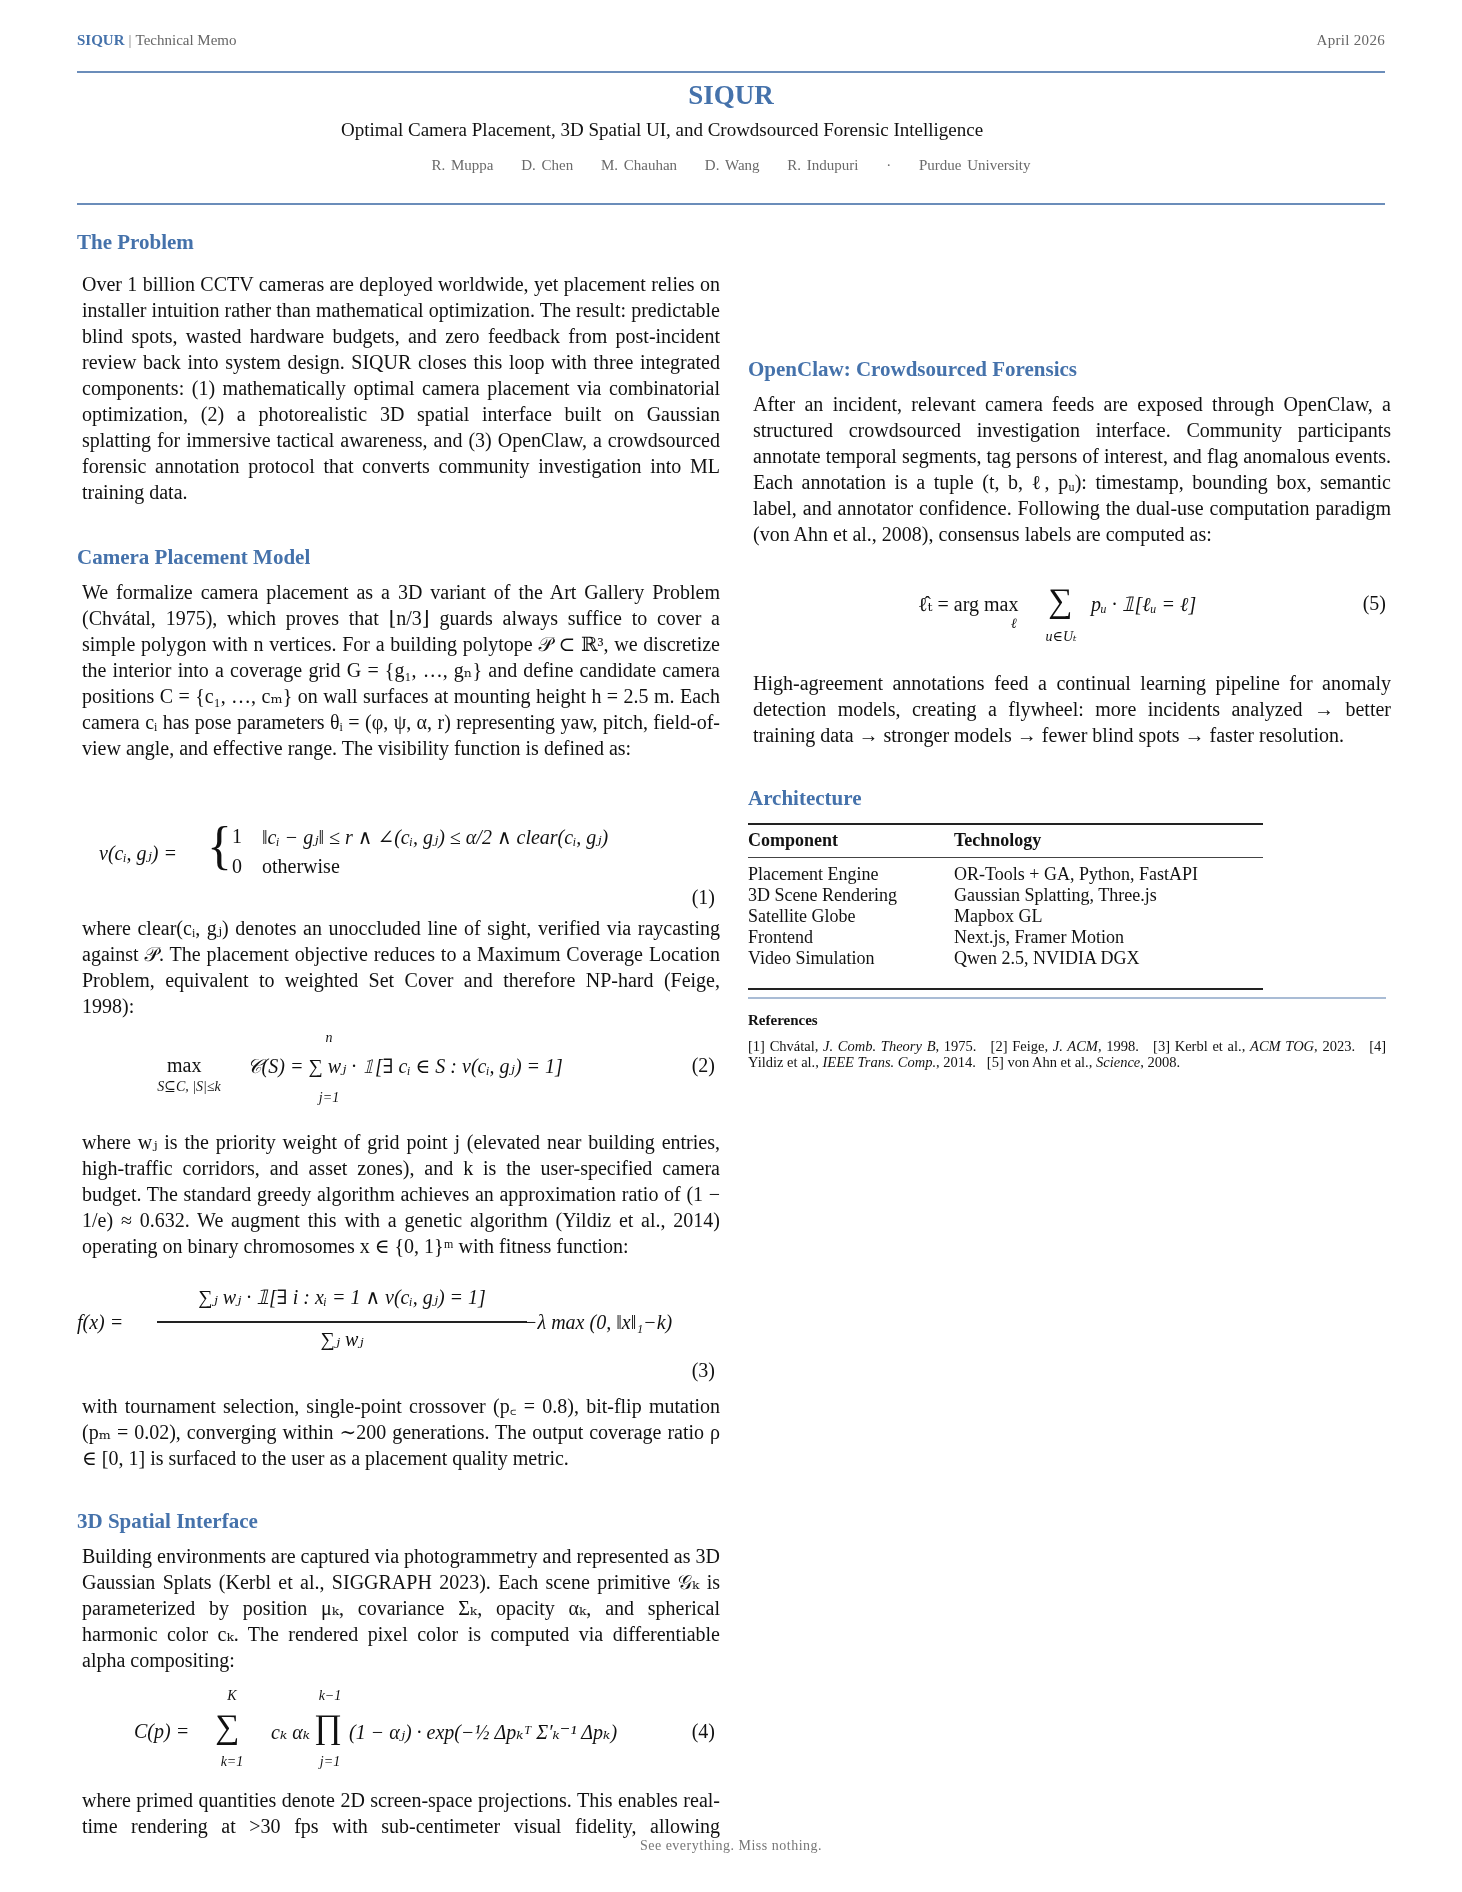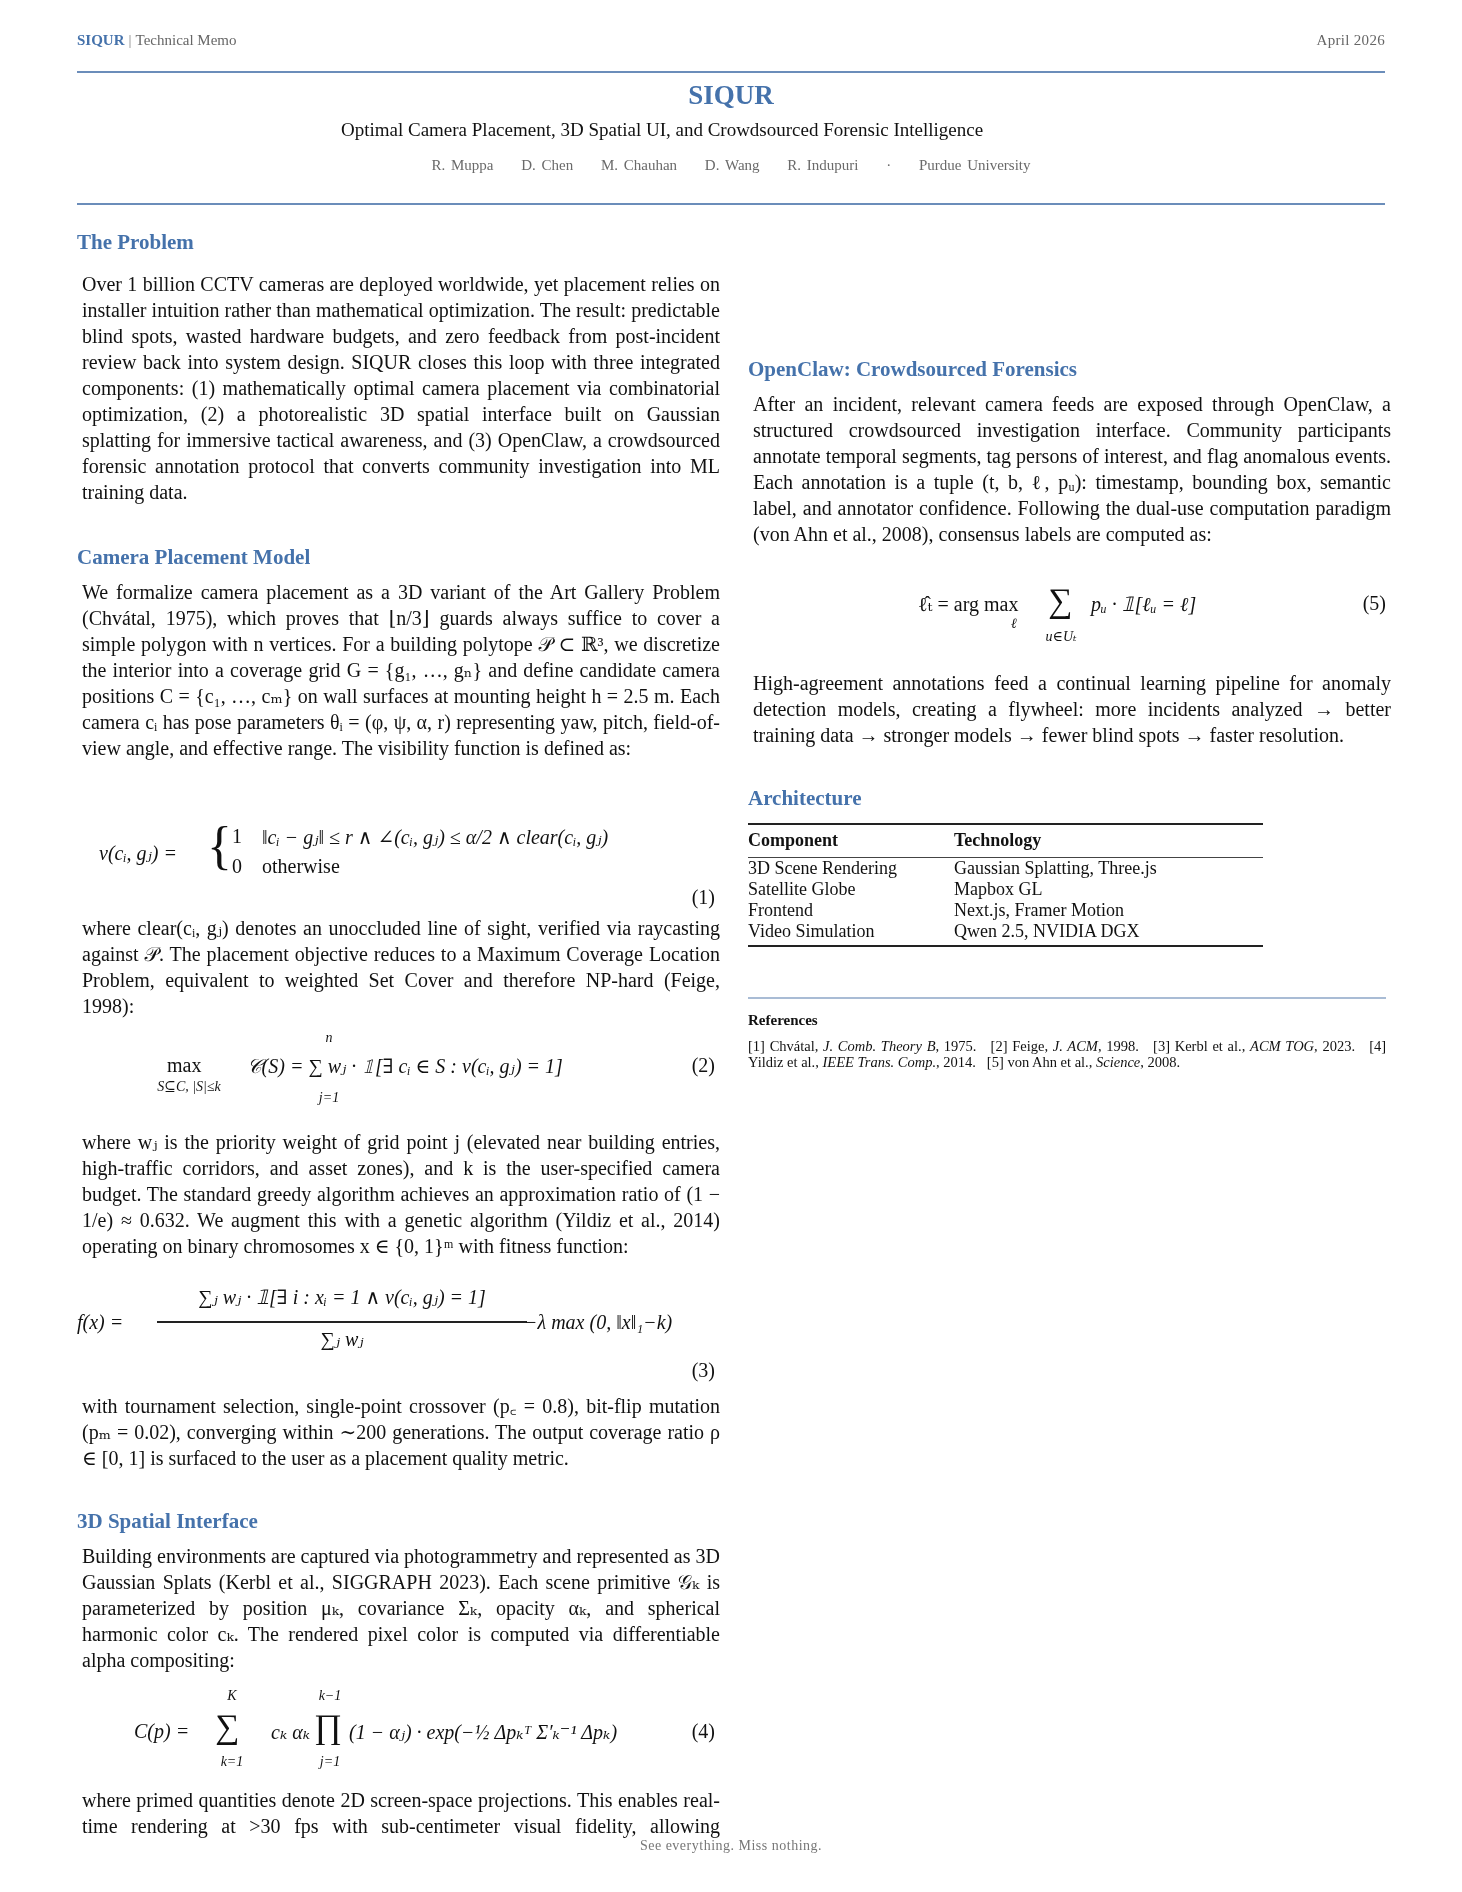--- a/index.html
+++ b/index.html
@@ -20,21 +20,21 @@
   .col-right { left:748px; }
   h2 { font-size:21px; font-weight:bold; color:#4572ab; margin:0; line-height:26px; position:absolute; left:0; }
   p.body { margin:5px; font-size:20px; line-height:26px; text-align:justify; position:absolute; left:0; width:638px; hyphens:manual; }
   .eq { position:absolute; left:0; width:638px; font-size:20px; font-style:italic; }
   .eqnum { position:absolute; right:0; font-style:normal; font-size:20px; }
   .up { font-style:normal; }
   table.arch { position:absolute; left:0; width:515px; border-collapse:collapse; font-size:18px; }
   table.arch th { text-align:left; font-weight:bold; padding:5px 0 6px 0; border-top:2px solid #222; border-bottom:1.5px solid #444; }
   table.arch td { padding:0; line-height:21px; }
   table.arch tr.first td { padding-top:6px; }
-  table.arch tr.last td { padding-bottom:3px; border-bottom:2px solid #222;margin-top:33px; }
+  table.arch tr.last td { padding-bottom:19px; border-bottom:2px solid #222;margin-top:33px; }
   .refrule { position:absolute; left:0; width:638px; height:1.5px; background:#a9bcd5; }
   .reftitle { position:absolute; left:0; font-size:15px; font-weight:bold; }
   .reftext { position:absolute; left:0; width:638px; font-size:14.5px; line-height:16px; text-align:justify; }
   .footer { left:0; width:1462px; top:1838px; text-align:center; font-size:14px; color:#777; letter-spacing:0.5px; }
   .big { font-size:34px; font-style:normal; vertical-align:middle; }
   .lim { position:absolute; font-size:14px; text-align:center; }
 </style>
 </head>
 <body>
 
@@ -141,20 +141,24 @@
   <h2 style="top:785px;">Architecture</h2>
 
   <table class="arch" style="top:823px;">
     <thead>
       <tr>
         <th style="width:206px;">Component</th>
         <th>Technology</th>
       </tr>
     </thead>
     <tbody>
+      <tr class="first">
+        <td>Placement Engine</td>
+        <td>OR-Tools + GA, Python, FastAPI</td>
+      </tr>
       <tr>
         <td>3D Scene Rendering</td>
         <td>Gaussian Splatting, Three.js</td>
       </tr>
       <tr>
         <td>Satellite Globe</td>
         <td>Mapbox GL</td>
       </tr>
       <tr>
         <td>Frontend</td>

